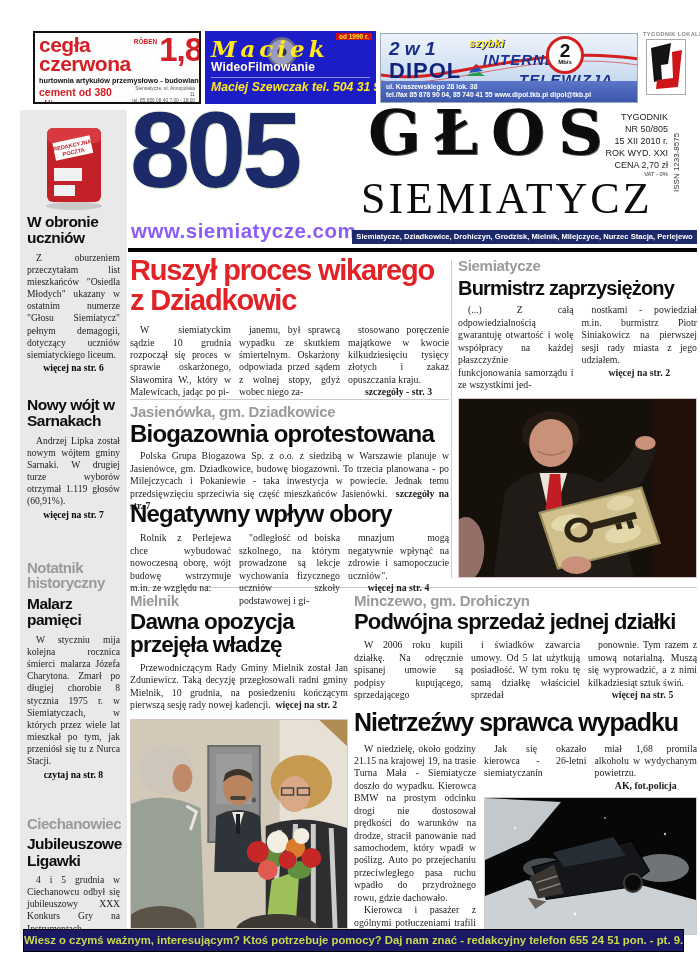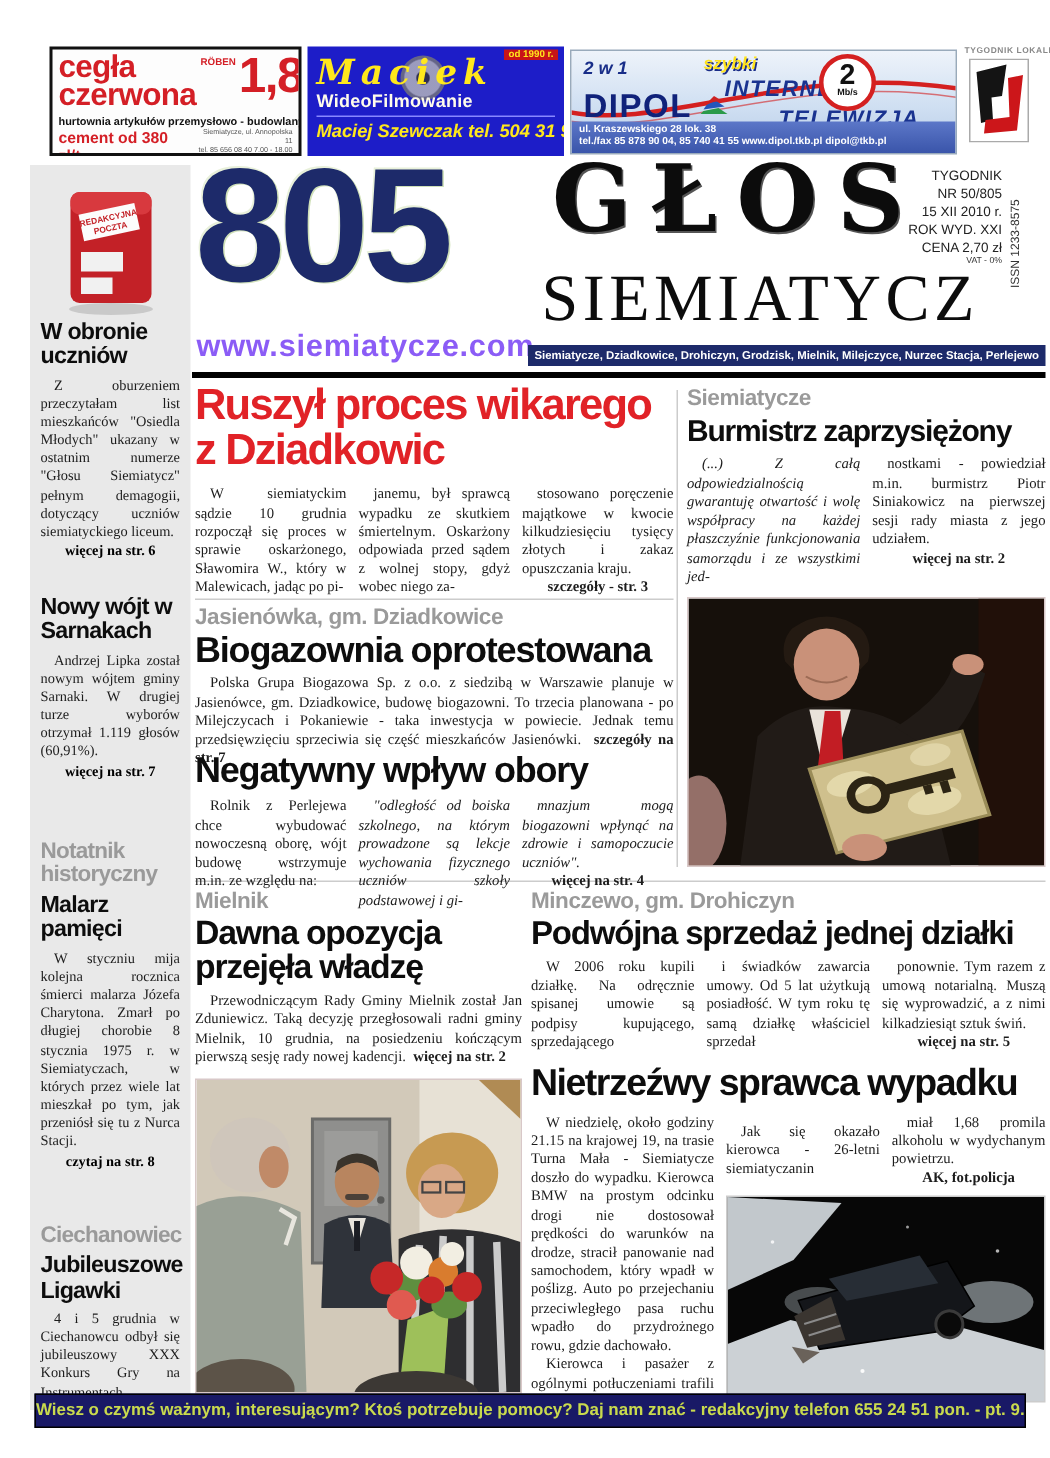--- a/index.html
+++ b/index.html
@@ -29,21 +29,21 @@
     font-family:"DejaVu Serif", serif; letter-spacing:4px; margin-top:2px; }
   .wideo-name2 { position:relative; font-size:12px; font-weight:bold; color:#fffceb;
     letter-spacing:0.2px; margin-top:-2px; }
   .wideo-rule { border-top:1px solid #8888ff; margin:3px 0 2px; }
   .wideo-contact { font-size:12.2px; font-weight:bold; font-style:italic; white-space:nowrap; }
 
   .ad-dipol { position:absolute; left:380px; top:33px; width:258px; height:70px;
     background:linear-gradient(180deg,#eef3fa 0%, #cfdff2 55%, #b7cbe6 100%);
     border:1px solid #9ab; overflow:hidden; }
   .dipol-swoosh { position:absolute; left:0; top:0; }
-  .dipol-2w1 { position:absolute; left:8px; top:4px; color:#182d88; font-weight:bold; font-style:italic; font-size:12px; }
+  .dipol-2w1 { position:absolute; left:8px; top:4px; color:#182d88; font-weight:bold; font-style:italic; font-size:19px; }
   .dipol-szybki { position:absolute; left:88px; top:3px; color:#ffe31c; font-weight:bold; font-style:italic;
     font-size:11.5px; text-shadow:1px 1px 0 #1a2d88; }
   .dipol-internet { position:absolute; left:102px; top:17px; color:#1a3390; font-weight:bold; font-style:italic; font-size:15px; letter-spacing:1px; }
   .dipol-tv { position:absolute; left:138px; top:37px; color:#1a3390; font-weight:bold; font-style:italic; font-size:15px; letter-spacing:1px; }
   .dipol-brand { position:absolute; left:8px; top:24px; color:#10227a; font-weight:bold; font-size:22px; letter-spacing:1px; }
   .dipol-logo { position:absolute; left:84px; top:30px; }
   .dipol-badge { position:absolute; right:53px; top:2px; width:38px; height:38px; border-radius:50%;
     background:#fff; border:3px solid #d42020; text-align:center; }
   .dipol-badge .n { font-size:19px; font-weight:bold; color:#111; line-height:20px; display:block; margin-top:2px; }
   .dipol-badge .u { font-size:6px; font-weight:bold; color:#111; display:block; margin-top:-2px; }
@@ -89,21 +89,21 @@
   .kicker { font-size:15px; font-weight:bold; color:#9a9a9a; letter-spacing:-0.3px; line-height:1; }
   .hl { font-weight:bold; color:#0d0d0d; letter-spacing:-0.8px; line-height:1.02; }
   .hl-red { color:#e12227; }
   .bodytxt { font-family:"Liberation Serif", serif; font-size:9.8px; line-height:1.27;
     text-align:justify; color:#1c1c1c; }
   .bodytxt p { text-indent:10px; }
   .cols { display:flex; gap:8px; }
   .col { flex:1; min-width:0; }
   .more-c { font-family:"Liberation Serif", serif; font-size:9.8px; font-weight:bold; text-align:center; }
   .inline-more { font-weight:bold; }
-  .ital { font-style:italic; }
+  .ital { }
 
   .lead { position:absolute; left:130px; top:256px; width:319px; }
   .lead .hl { font-size:29px; letter-spacing:-1.2px; }
   .lead .cols { margin-top:9px;justify-content:space-between; }
 
   .vdiv1 { position:absolute; left:451px; top:260px; width:1px; height:318px; background:#ccc; }
   .hdiv1 { position:absolute; left:130px; top:399px; width:319px; height:1px; background:#ccc; }
   .hdiv2 { position:absolute; left:130px; top:587px; width:567px; height:1px; background:#ccc; }
 
   .burmistrz { position:absolute; left:458px; top:258px; width:239px; }
@@ -125,21 +125,21 @@
 
   .dzialka { position:absolute; left:354px; top:593px; width:343px; }
   .dzialka .hl { font-size:22px; margin-top:3px; }
   .dzialka .cols { margin-top:6px; }
 
   .wypadek { position:absolute; left:354px; top:710px; width:343px; }
   .wypadek .hl { font-size:25px; letter-spacing:-1px; }
   .wyp-row { display:flex; gap:8px; margin-top:7px; }
   .wyp-left { width:122px; flex:none; }
   .wyp-right { flex:1; min-width:0; }
-  .wyp-right .cols { gap:8px;align-items:center; }
+  .wyp-right .cols { gap:8px; }
   .wyp-byline { font-family:"Liberation Serif", serif; font-size:9.8px; font-weight:bold; text-align:center; }
   .wyp-photo { margin-top:5px; border:1px solid #ccc; line-height:0; }
 
   
   .bottom-bar { position:absolute; left:23px; top:929px; width:661px; height:23px;
     background:#191966; border:1px solid #000; color:#c9da4d; font-weight:bold; font-size:11.3px;
     text-align:center; line-height:21px; white-space:nowrap; overflow:hidden; }
 </style>
 </head>
 <body>
@@ -340,21 +340,21 @@
   <div class="obora">
     <div class="hl">Negatywny wpływ obory</div>
     <div class="cols">
       <div class="col bodytxt">
           <p>Rolnik z Perlejewa chce wybudować nowoczesną oborę, wójt budowę wstrzymuje m.in. ze względu na:</p>
         </div>
       <div class="col bodytxt ital">
           <p>"odległość od boiska szkolnego, na którym prowadzone są lekcje wychowania fizycznego uczniów szkoły podstawowej i gi-</p>
         </div>
       <div class="col bodytxt">
-        <p class="ital">mnazjum mogą biogazowni wpłynąć na zdrowie i samopoczucie uczniów".</p>
+        <p class="ital">mnazjum mogą negatywnie wpłynąć na zdrowie i samopoczucie uczniów".</p>
         <div class="more-c">więcej na str. 4</div>
       </div>
     </div>
   </div>
 
   <div class="mielnik">
     <div class="kicker">Mielnik</div>
     <div class="hl">Dawna opozycja przejęła władzę</div>
     <div class="bodytxt">
         <p><span>Przewodniczącym Rady Gminy Mielnik został Jan Zduniewicz. Taką decyzję przegłosowali radni gminy Mielnik, 10 grudnia, na posiedzeniu kończącym pierwszą sesję rady nowej kadencji.</span>&nbsp;&nbsp;<span class="inline-more">więcej na str. 2</span></p>

